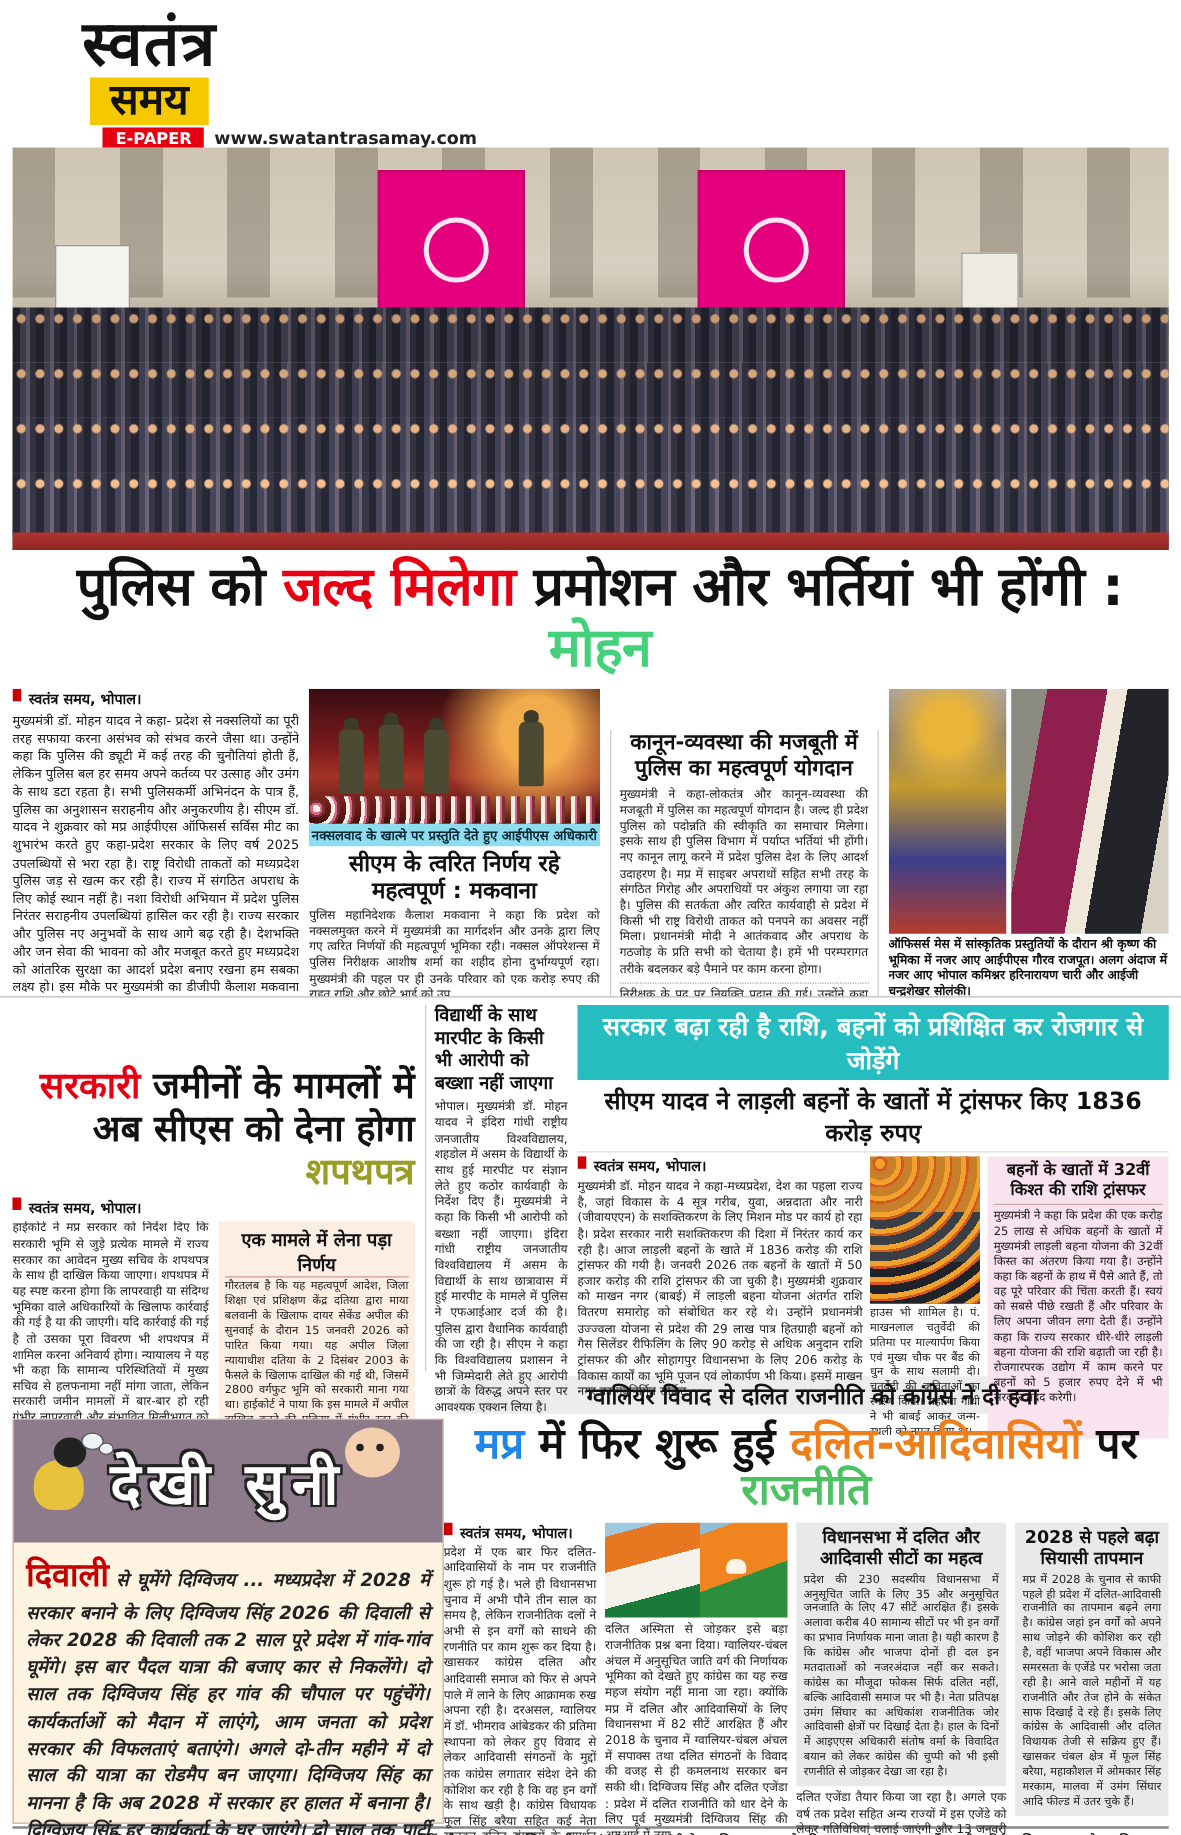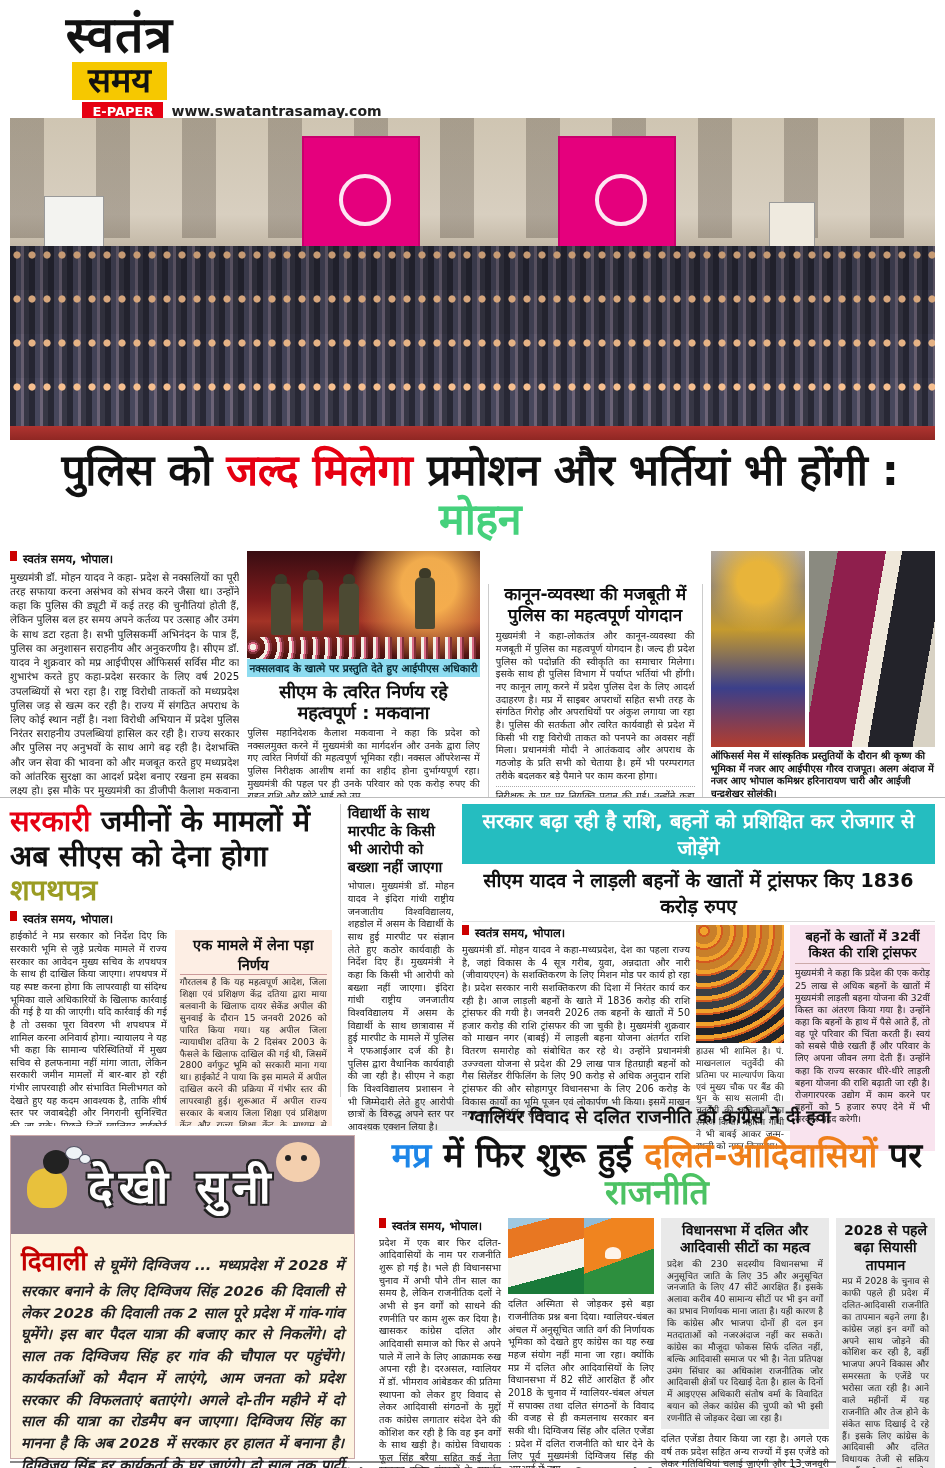--- a/index.html
+++ b/index.html
@@ -80,41 +80,41 @@
   .photo-pair { display:flex; gap:4px; height:196px; }
   .ph-krishna { width:42%; background:
       radial-gradient(circle at 50% 16%, #e8b43a 0 12%, rgba(0,0,0,0) 30%),
       linear-gradient(180deg,#b0a79b 0%,#8a8178 18%,#c59a2e 40%,#3b3f8a 70%,#b33d2e 100%); }
   .ph-shake { flex:1; background:
       linear-gradient(100deg,#8a8a80 0 18%,#8f1f4d 18% 48%,#efe8da 48% 58%,#23232a 58% 86%,#d8d2c4 86% 100%); }
   .photo-caption { font-size:9.8px; font-weight:bold; line-height:1.3; margin-top:3px; color:#111; }
   
   .mid-wrap { display:flex; gap:8px; padding:6px 10px 0 10px; height:300px; border-top:1px solid #bbb; }
   .affi { width:345px; }
-  .affi-head { font-size:29px; font-weight:bold; line-height:1.2; text-align:left; }
+  .affi-head { font-size:29px; font-weight:bold; line-height:1.2; text-align:right;margin-top:47px; }
   .affi-cols { display:flex; gap:8px; margin-top:4px; height:196px; overflow:hidden; }
   .affi-c { flex:1; }
   .peach-box { background:#fdeee4; padding:4px 5px; margin-bottom:3px; }
   .peach-head { font-size:14.5px; font-weight:bold; text-align:center; border-bottom:1px solid #c99; margin-bottom:2px; }
   .student-col { width:122px; border-left:1px solid #ccc; padding-left:7px; }
   .student-head { font-size:14.5px; font-weight:bold; line-height:1.25; margin-bottom:4px; }
   .ladli { flex:1; }
   .teal-banner { background:#25bdc0; color:#fff; font-weight:bold; font-size:20px; text-align:center; padding:3px 0; }
   .ladli-head { font-size:19px; font-weight:bold; text-align:center; padding:3px 0 2px 0; border-bottom:1px solid #ddd; margin-bottom:3px; }
   .ladli-row { display:flex; gap:6px; height:226px; overflow:hidden; }
   .ladli-body { width:228px; }
   .ladli-midcol { width:88px; }
   .ladli-photo { height:118px; background:
       repeating-radial-gradient(circle at 8px 6px, #f0a22c 0 4px, #d4581f 4px 6px, transparent 6px 13px),
       linear-gradient(180deg,#c87f2a 0 38%,#3a3f45 38% 72%,#20242a 72% 100%); margin-bottom:3px; }
   .pink-box { width:145px; background:#f9e3ee; padding:4px 5px; }
   .pink-head { font-size:13px; font-weight:bold; text-align:center; line-height:1.25; border-bottom:1px solid #caa; padding-bottom:2px; margin-bottom:3px; }
   
   .dalit-kicker { margin:4px 10px 0 365px; background:#ececec; text-align:center; font-size:18px; font-weight:bold; padding:3px 0; }
-  .bottom-wrap { display:flex; gap:24px; padding:4px 10px 0 10px; height:328px; }
+  .bottom-wrap { display:flex; gap:0; padding:4px 10px 0 10px; height:328px; }
   .dekhi { width:345px; border:1px solid #caa; background:#fdf3e0; }
   .dekhi-mast { position:relative; height:98px; background:#8d7b8b; overflow:hidden; }
   .dekhi-title { position:absolute; left:0; right:0; top:18px; text-align:center; font-size:46px; font-weight:bold; color:#fff;
     text-shadow:2px 2px 0 #222, -2px -2px 0 #222, 2px -2px 0 #222, -2px 2px 0 #222; letter-spacing:6px; }
   .toon-l { position:absolute; left:10px; top:10px; width:60px; height:70px; }
   .toon-l .body { position:absolute; left:6px; top:22px; width:40px; height:40px; background:#e8c13c; border-radius:50% 50% 40% 40%; }
   .toon-l .head { position:absolute; left:22px; top:4px; width:26px; height:24px; background:#222; border-radius:50%; }
   .toon-l .bub1 { position:absolute; left:44px; top:0; width:18px; height:14px; background:#eef3f6; border-radius:50%; border:1px solid #556; }
   .toon-l .bub2 { position:absolute; left:58px; top:8px; width:12px; height:10px; background:#eef3f6; border-radius:50%; border:1px solid #556; }
   .toon-r { position:absolute; right:34px; top:6px; width:44px; height:40px; background:#f3cfae; border-radius:50%; }

